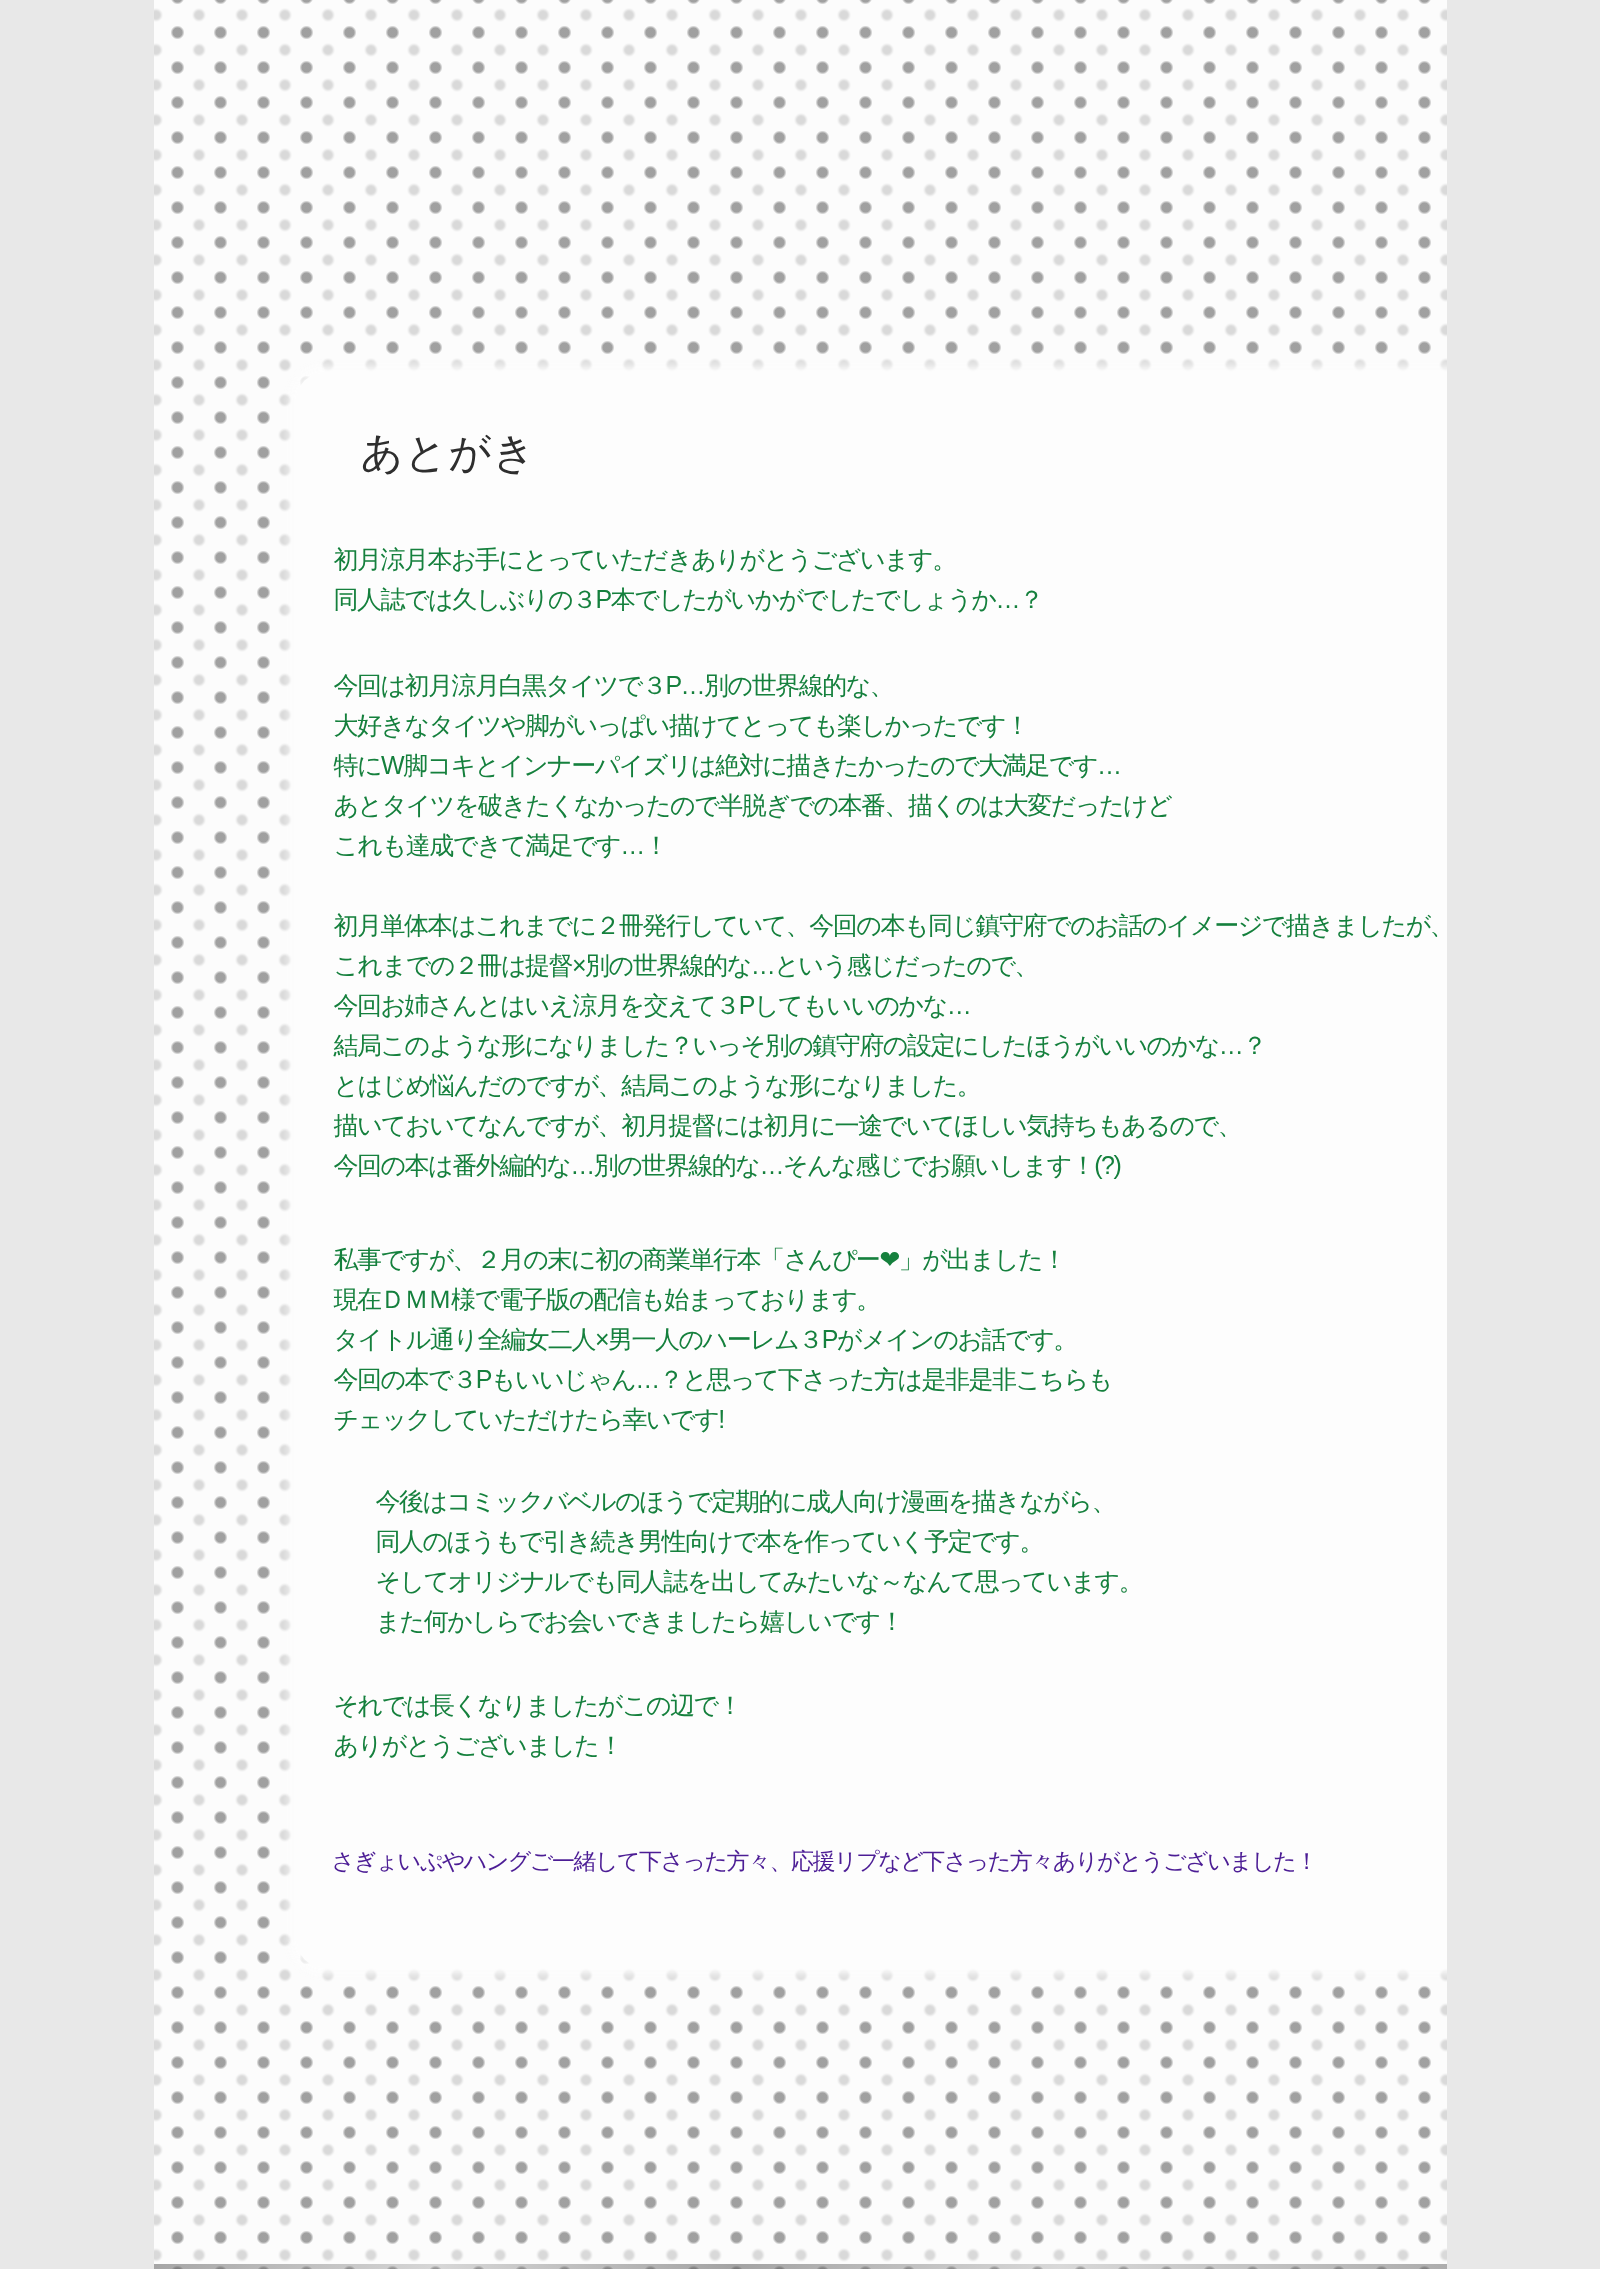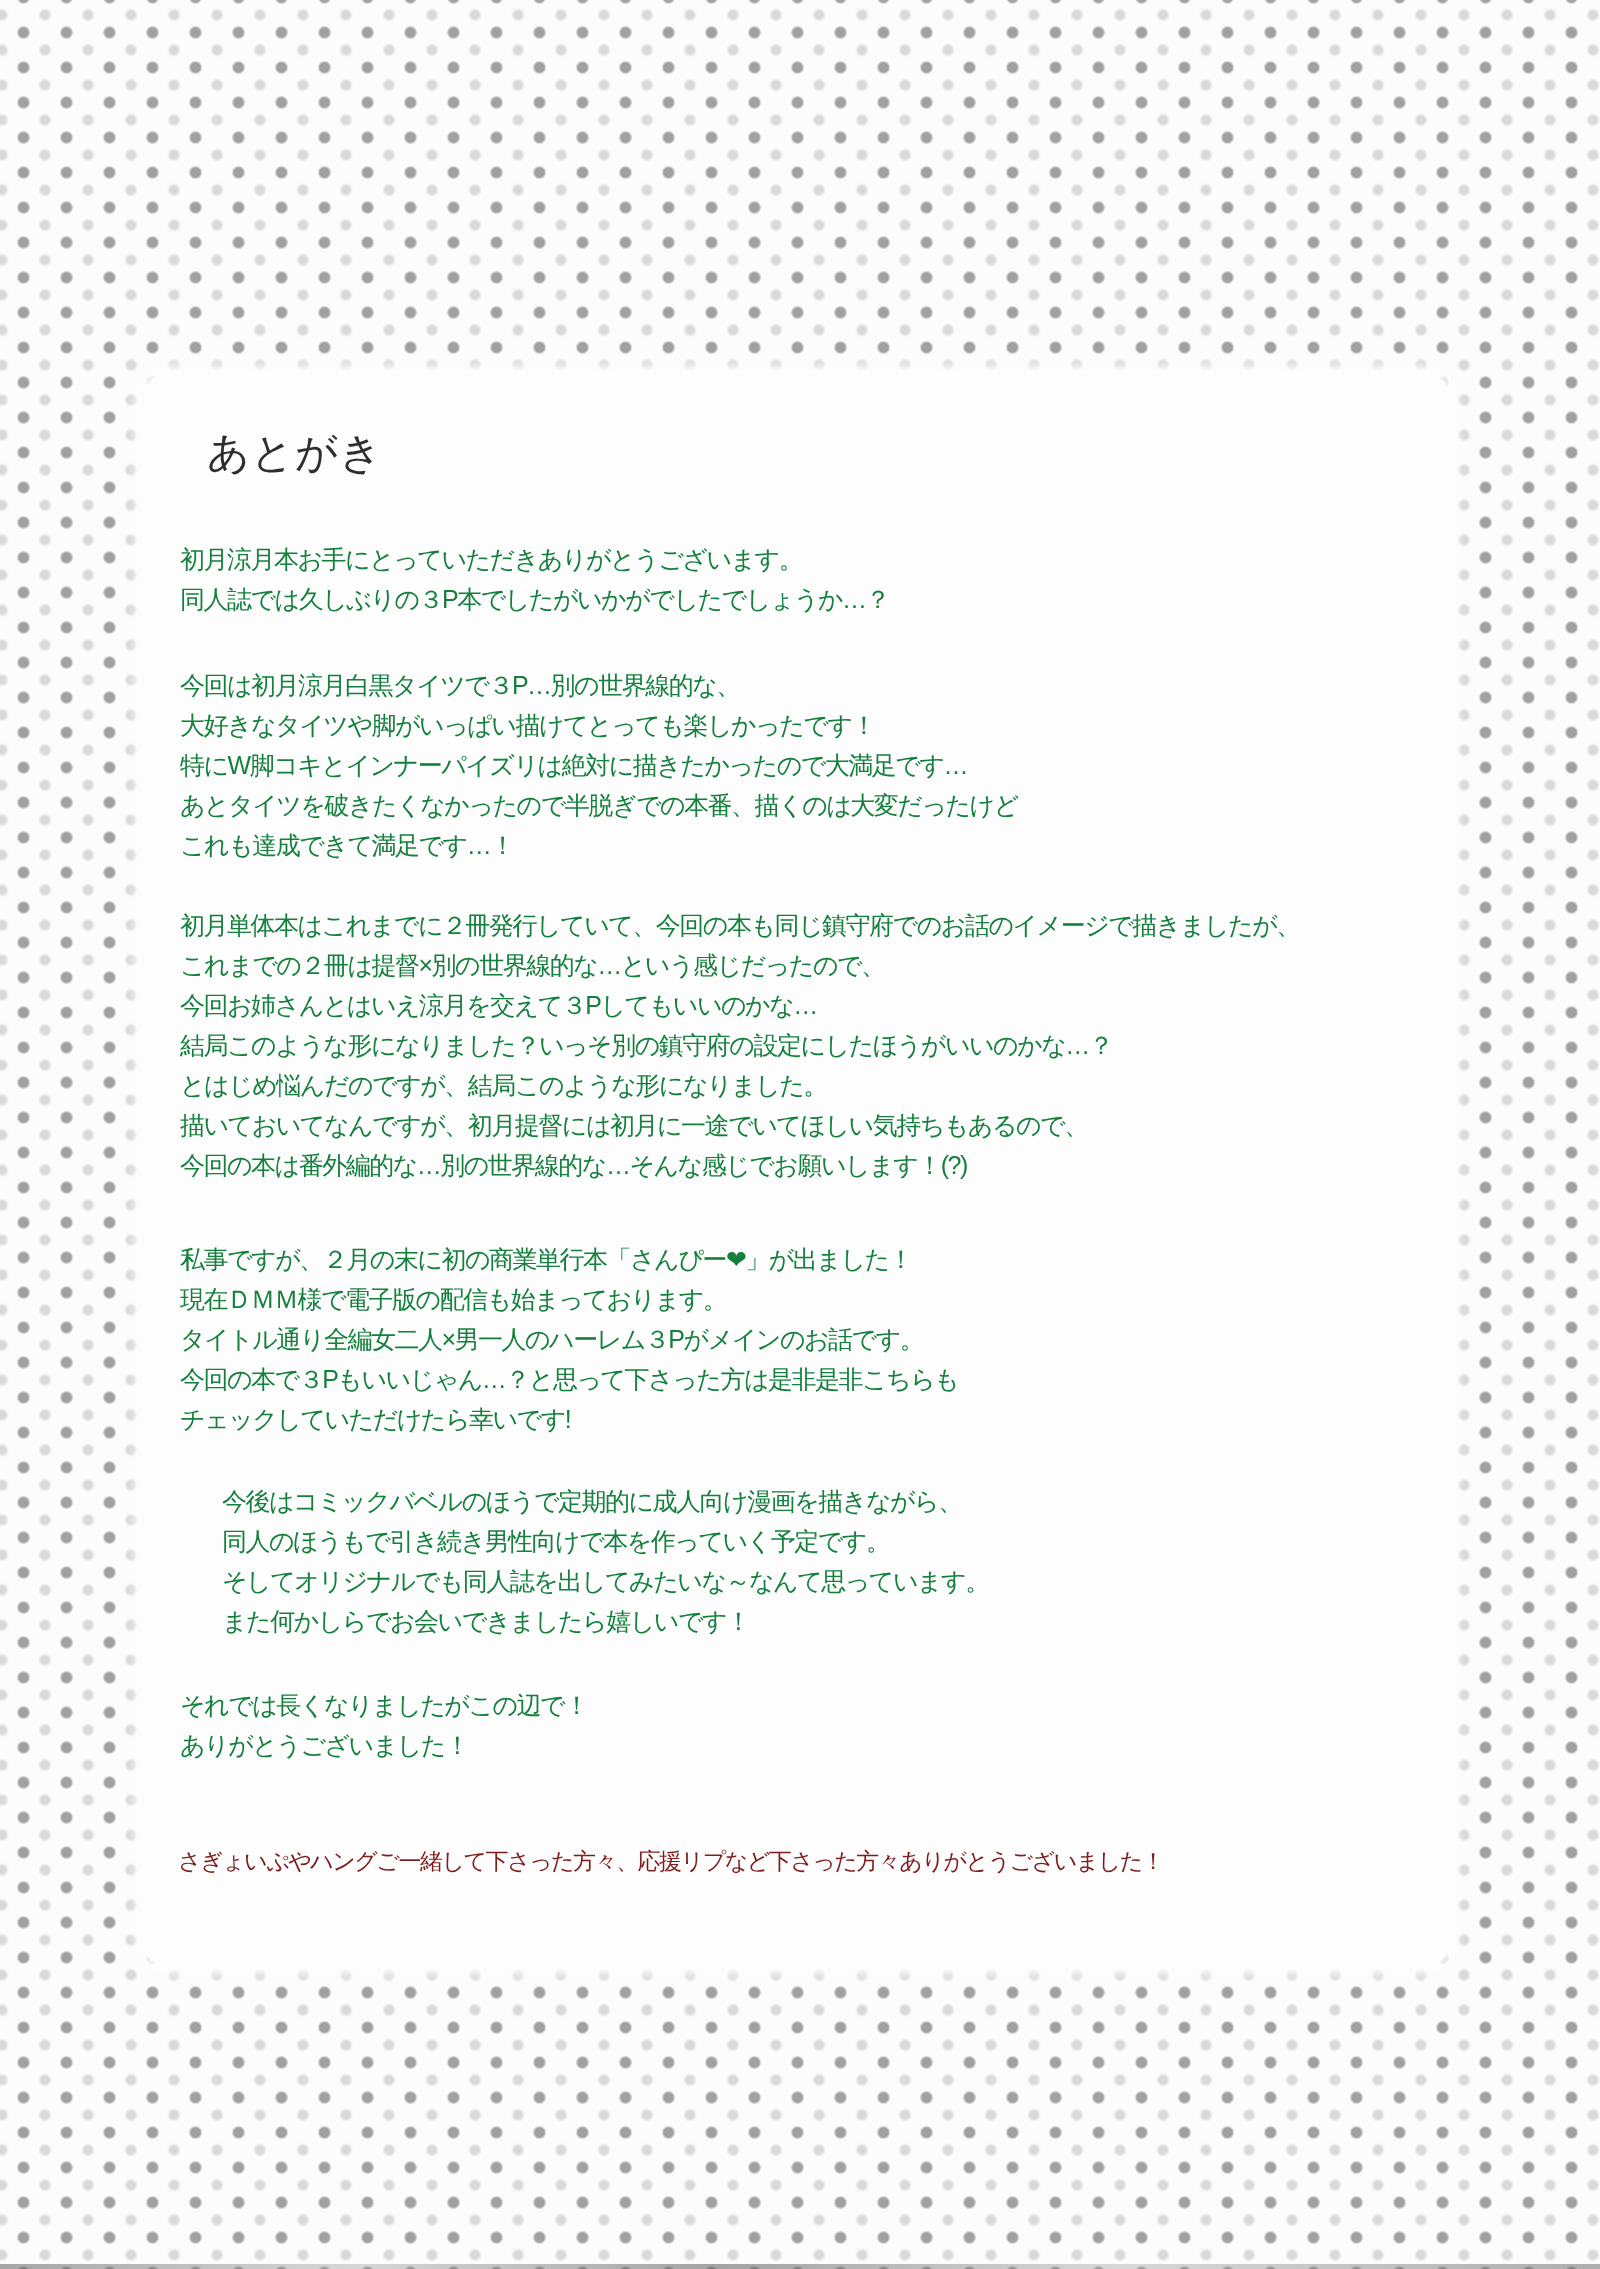--- a/index.html
+++ b/index.html
@@ -1,18 +1,18 @@
 <!DOCTYPE html>
 <html><head>
 <meta charset="utf-8">
 <style>
   html,body{margin:0;padding:0;background:#e8e8e8;}
   .page{
     position:relative;
-    width:1600px;height:2269px;
+    width:1293px;height:2269px;
     margin:0 auto;
     font-family:"Liberation Sans","DejaVu Sans",sans-serif;
     background-color:#fcfcfc;
     background-image:
       radial-gradient(circle, rgba(130,130,130,0.75) 4.5px, rgba(140,140,140,0.35) 6px, transparent 7px),
       radial-gradient(circle, rgba(175,175,175,0.45) 4px, rgba(185,185,185,0.22) 5.5px, transparent 7px);
     background-size:43px 35px,43px 35px;
     background-position:2px 15px,23.5px 32.5px;
     overflow:hidden;
   }
@@ -48,21 +48,21 @@
   .p3{top:532px;}
   .p4{top:866px;}
   .p5{top:1108px;margin-left:42px;}
   .p6{top:1312px;}
   .footer-note{
     position:absolute;
     left:35px;top:1470px;
     font-size:23px;
     line-height:36px;
     letter-spacing:-1.5px;
-    color:#7f1d1d;
+    color:#4c1d95;
     white-space:nowrap;
   }
   .scan-edge{
     position:absolute;
     left:0;right:0;bottom:0;height:5px;
     background:linear-gradient(to right,
       rgba(95,95,95,0.55), rgba(130,130,130,0.30) 22%,
       rgba(90,90,90,0.55) 45%, rgba(135,135,135,0.30) 70%,
       rgba(95,95,95,0.50));
   }

